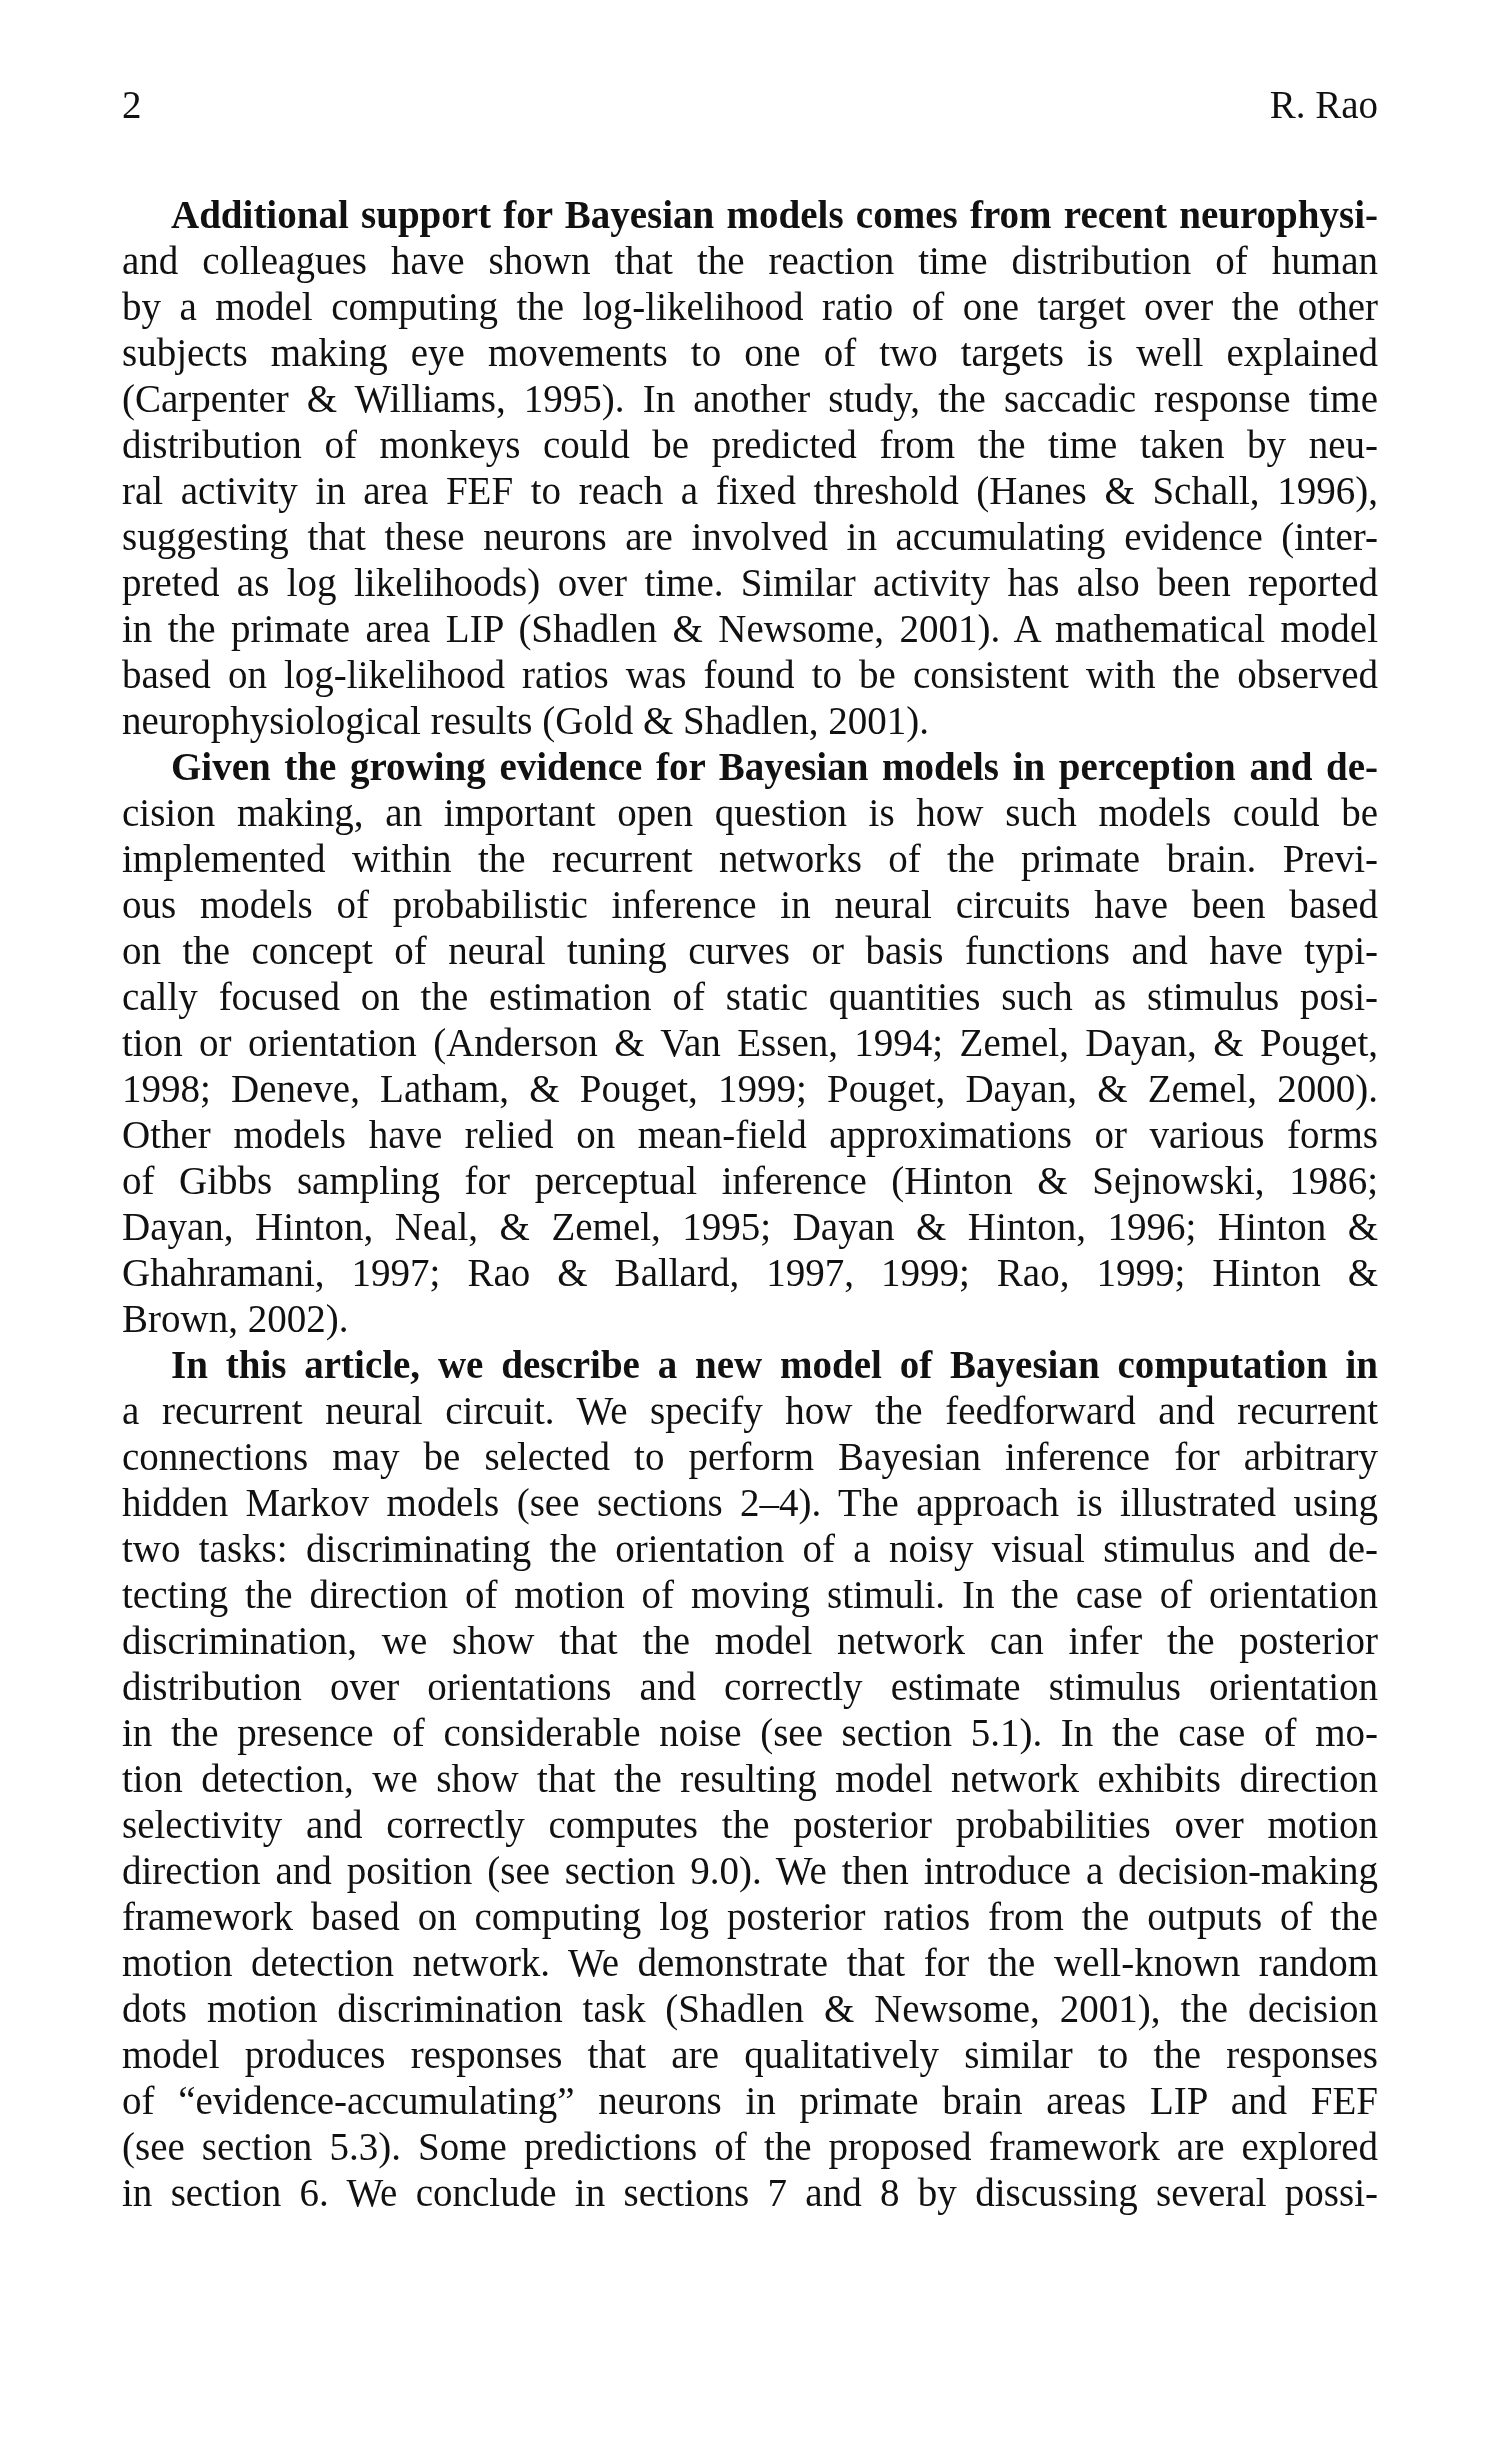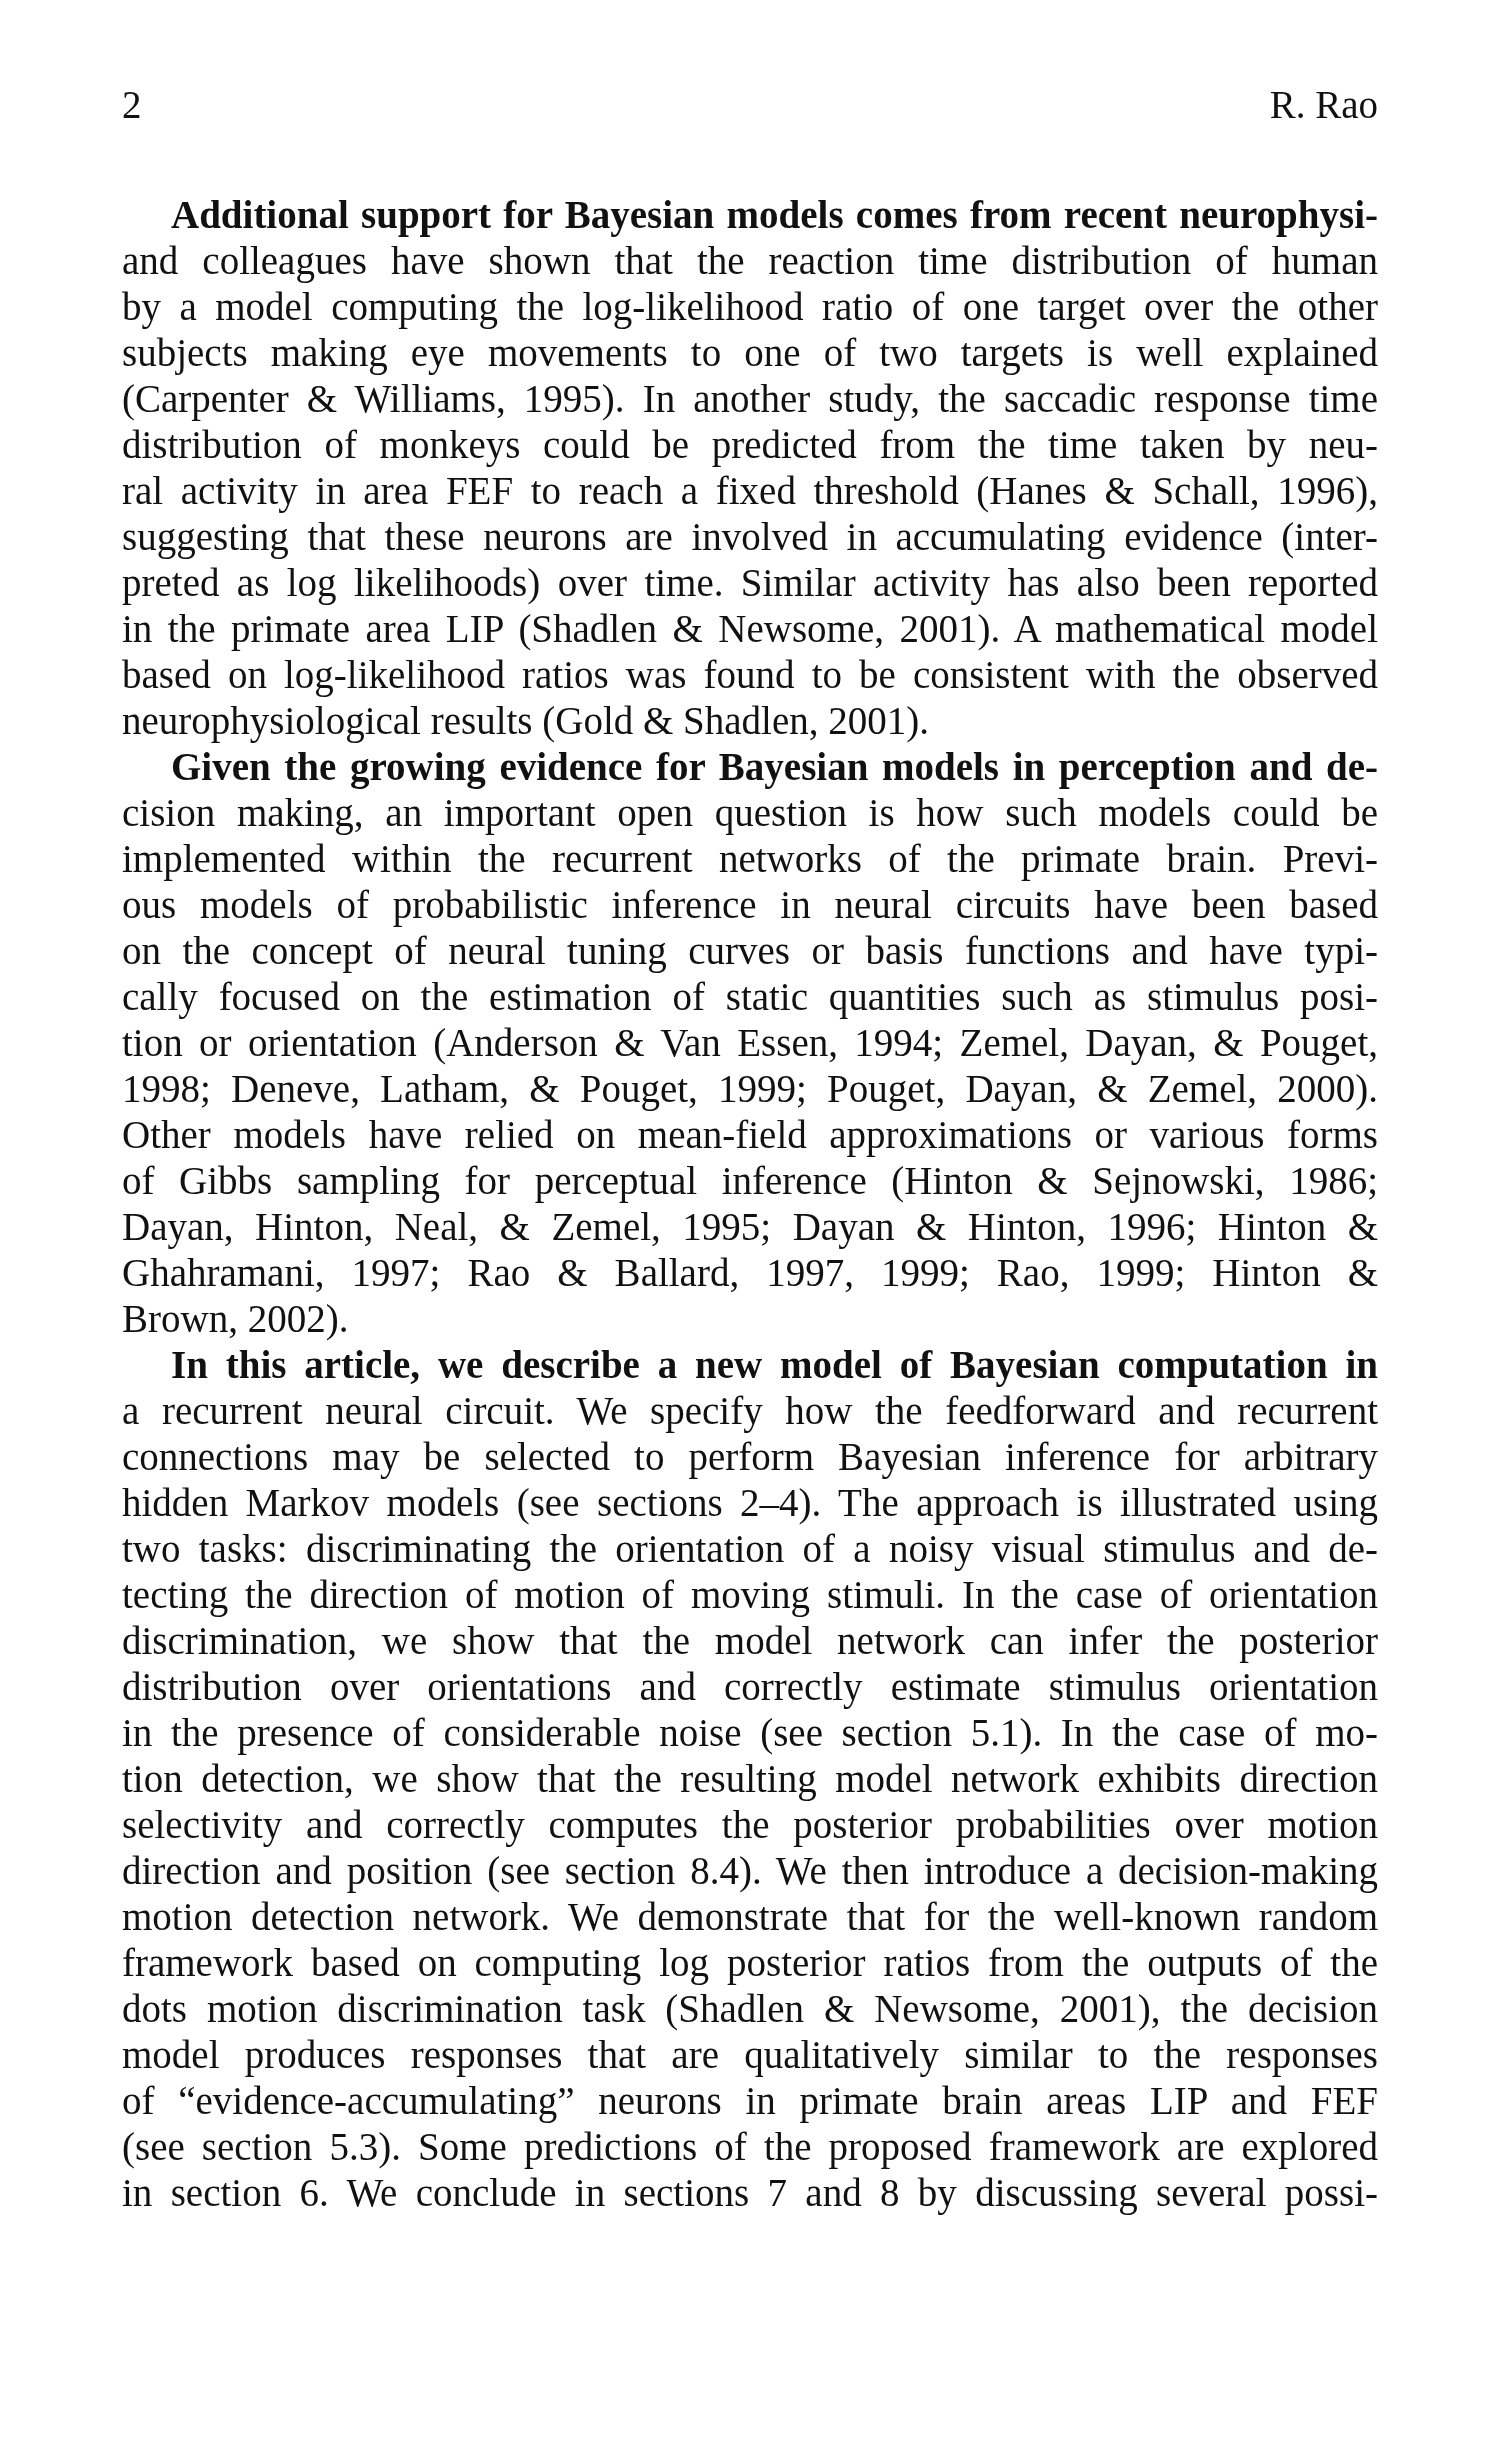--- a/index.html
+++ b/index.html
@@ -90,23 +90,23 @@
       <div class="line">a recurrent neural circuit. We specify how the feedforward and recurrent</div>
       <div class="line">connections may be selected to perform Bayesian inference for arbitrary</div>
       <div class="line">hidden Markov models (see sections 2–4). The approach is illustrated using</div>
       <div class="line">two tasks: discriminating the orientation of a noisy visual stimulus and de-</div>
       <div class="line">tecting the direction of motion of moving stimuli. In the case of orientation</div>
       <div class="line">discrimination, we show that the model network can infer the posterior</div>
       <div class="line">distribution over orientations and correctly estimate stimulus orientation</div>
       <div class="line">in the presence of considerable noise (see section 5.1). In the case of mo-</div>
       <div class="line">tion detection, we show that the resulting model network exhibits direction</div>
       <div class="line">selectivity and correctly computes the posterior probabilities over motion</div>
-      <div class="line">direction and position (see section 8.4). We then introduce a decision-making</div>
+      <div class="line">direction and position (see section 9.0). We then introduce a decision-making</div>
+      <div class="line">framework based on computing log posterior ratios from the outputs of the</div>
       <div class="line">motion detection network. We demonstrate that for the well-known random</div>
-      <div class="line">framework based on computing log posterior ratios from the outputs of the</div>
       <div class="line">dots motion discrimination task (Shadlen &amp; Newsome, 2001), the decision</div>
       <div class="line">model produces responses that are qualitatively similar to the responses</div>
       <div class="line">of “evidence-accumulating” neurons in primate brain areas LIP and FEF</div>
       <div class="line">(see section 5.3). Some predictions of the proposed framework are explored</div>
       <div class="line">in section 6. We conclude in sections 7 and 8 by discussing several possi-</div>
     </div>
 </div>
 
 
 </body></html>

